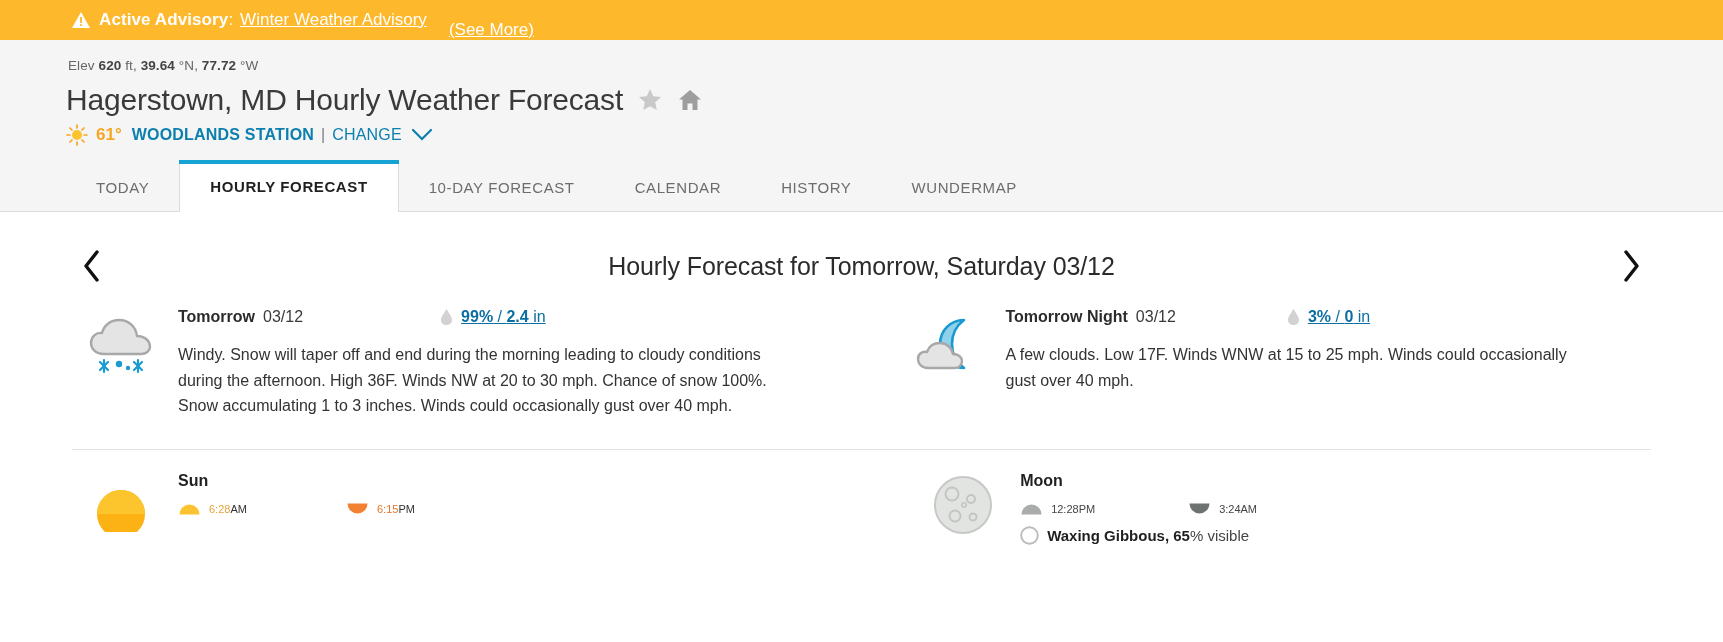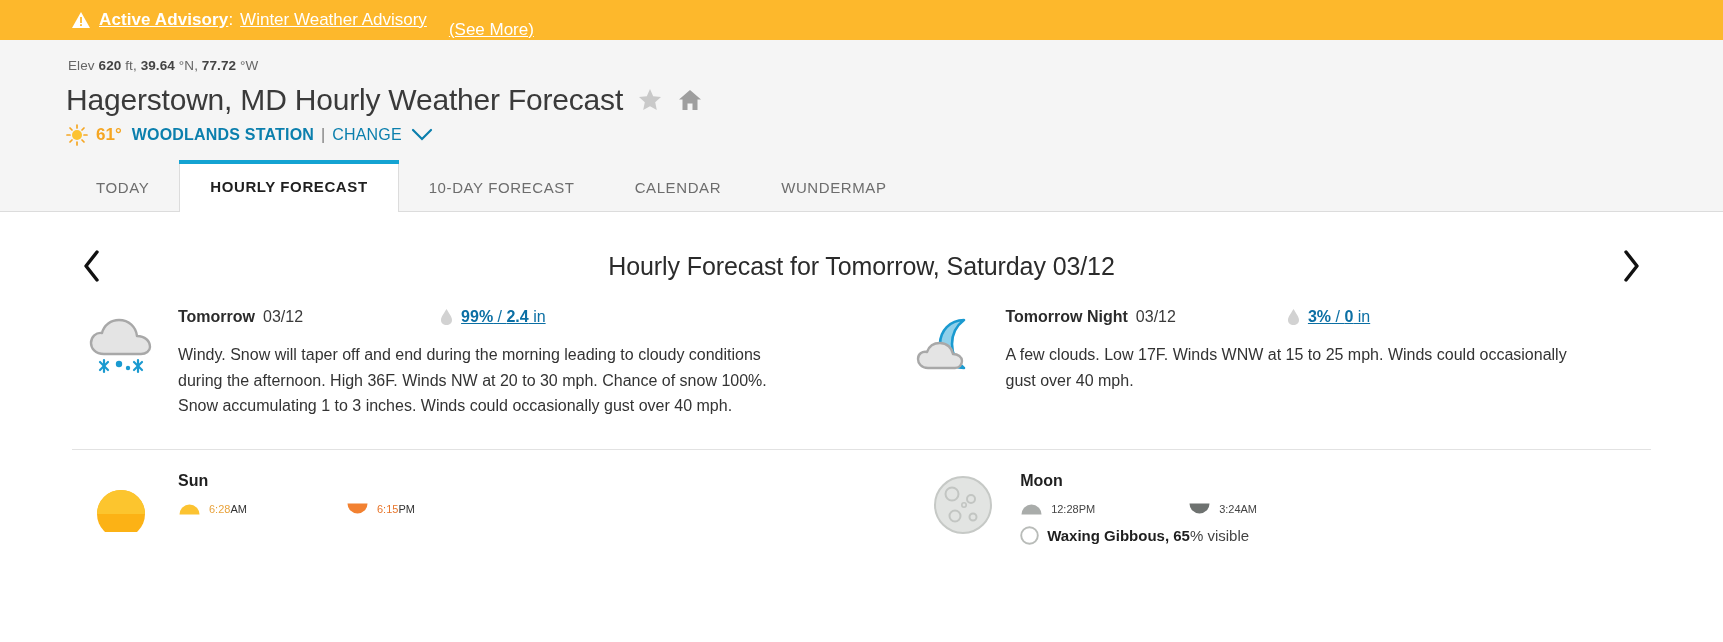--- a/index.html
+++ b/index.html
@@ -17,21 +17,21 @@
   .advisory {
     height: 40px;
     background: #fdb82c;
     display: flex;
     align-items: center;
     padding-left: 72px;
     font-size: 17px;
     color: #ffffff;
   }
   .warn-icon { margin-right: 9px; display: flex; align-items: center; }
-  .adv-label { font-weight: bold; letter-spacing: .1px; text-decoration: underline; }
+  .adv-label { font-weight: bold; letter-spacing: .1px; }
   .adv-colon { font-weight: normal; margin-right: 7px; }
   .adv-link {
     text-decoration: underline;
     color: #ffffff;
     margin-right: 22px;
     cursor: pointer;
   }
   .adv-more { text-decoration: underline; color: #ffffff; cursor: pointer; margin-top: 20px; }
 
   
@@ -279,20 +279,23 @@
     <div class="tab active">
         <span>HOURLY FORECAST</span>
       </div>
     <div class="tab">
         <span>10-DAY FORECAST</span>
       </div>
     <div class="tab">
         <span>CALENDAR</span>
       </div>
     <div class="tab">
+        <span>HISTORY</span>
+      </div>
+    <div class="tab">
         <span>WUNDERMAP</span>
       </div>
   </div>
 </div>
 
 <div class="main">
 
   <div class="fc-head">
     <div class="nav-arrow">
       <svg width="22" height="34" viewBox="0 0 22 34">

